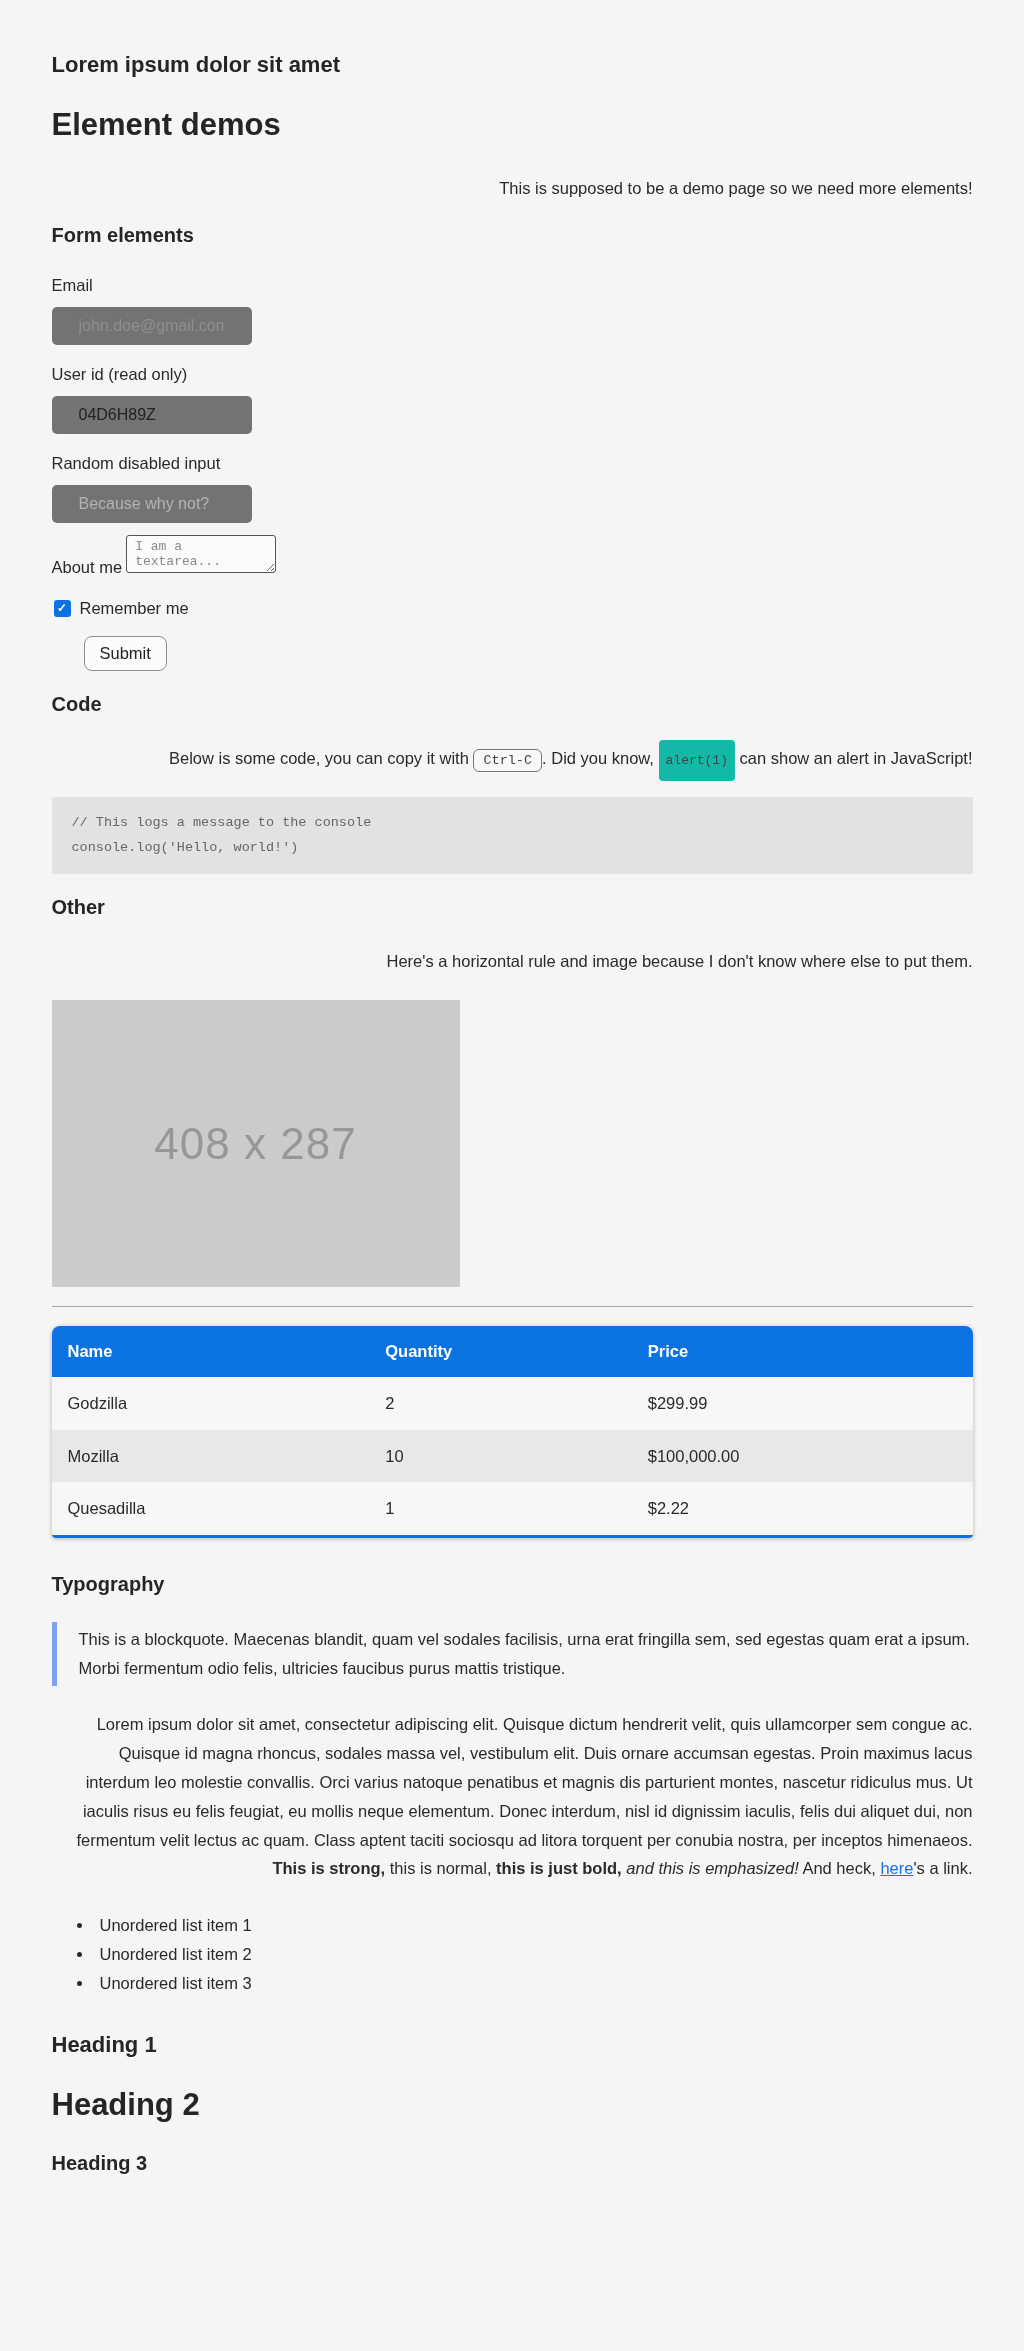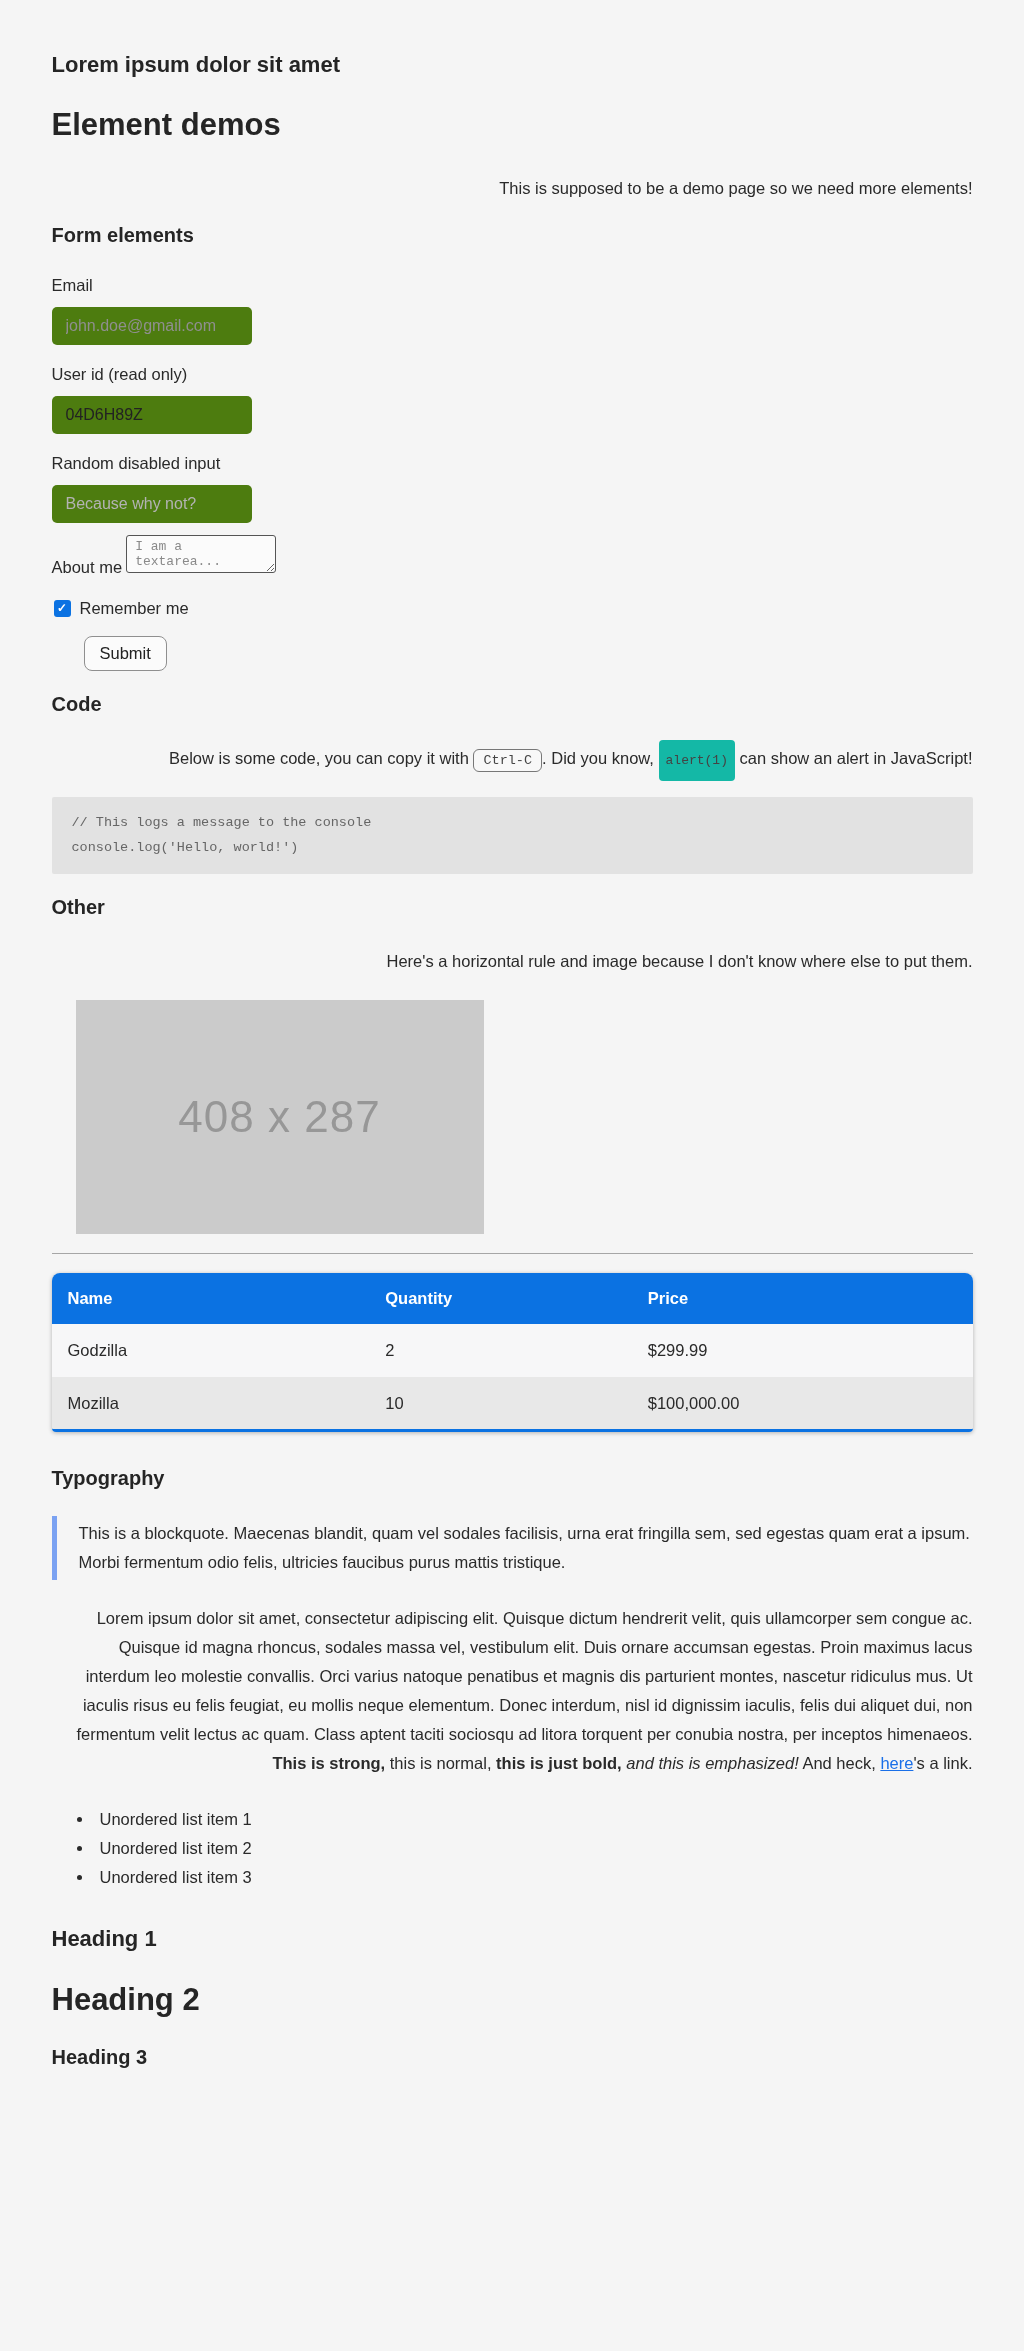--- a/index.html
+++ b/index.html
@@ -23,22 +23,22 @@
   .main-heading { margin-top: 28px; }
   .intro { margin: 30px 0 0; }
   .section-heading { margin-top: 21px; }
   p { margin: 28px 0 0; text-align: right; }
 
   
   .field-label { display: block; margin: 15px 0 7px; }
   .field-label:first-of-type { margin-top: 24px; }
   .text-input {
     display: block; width: 200px; height: 38px;
-    background: #4d7c0f; border: none; border-radius: 5px;
-    padding: 0 14px; font-family: "Liberation Sans", sans-serif;
+    background: #737373; border: none; border-radius: 5px;
+    padding: 0 27px; font-family: "Liberation Sans", sans-serif;
     font-size: 16px; color: #222;
   }
   .text-input::placeholder { color: #8f8f8f; opacity: 1; }
   .text-input:disabled::placeholder { color: #b3b3b3; }
   .about-row { margin-top: 12px; }
   .about-row textarea {
     width: 150px; height: 38px; vertical-align: baseline;
     background: #fbfbfb; border: 1px solid #555; border-radius: 3px;
     font-family: "Liberation Mono", monospace; font-size: 13px;
     padding: 3px 8px; color: #333; resize: both; margin-left: 4px;
@@ -70,22 +70,22 @@
   }
   pre.code-block {
     background: #e2e2e2; border-radius: 2px; margin: 24px 0 0;
     padding: 13px 20px; font-family: "Liberation Mono", monospace;
     font-size: 13.5px; line-height: 1.9; color: #666;
   }
   pre.code-block span { display: block; }
 
   
   .image-placeholder {
-    margin-top: 24px; width: 408px; height: 234px; background: #cbcbcb;
-    display: flex; align-items: center; justify-content: center; margin-left: 24px;
+    margin-top: 24px; width: 408px; height: 287px; background: #cbcbcb;
+    display: flex; align-items: center; justify-content: center;
   }
   .image-placeholder span { color: #979797; font-size: 44px; letter-spacing: 1px; }
   hr { border: none; border-top: 1px solid #a6a6a6; margin: 19px 0; }
 
   
   .table-wrap {
     margin-top: 15px; border-radius: 8px 8px 4px 4px; overflow: hidden;
     box-shadow: 0 1px 4px rgba(0,0,0,0.28);
     border-bottom: 3px solid #0b72e2;
   }
@@ -177,20 +177,25 @@
           <tr>
             <td>Godzilla</td>
             <td>2</td>
             <td>$299.99</td>
           </tr>
           <tr>
             <td>Mozilla</td>
             <td>10</td>
             <td>$100,000.00</td>
           </tr>
+          <tr>
+            <td>Quesadilla</td>
+            <td>1</td>
+            <td>$2.22</td>
+          </tr>
         </tbody>
     </table>
   </div>
 
   <h3 class="h3 section-heading" style="margin-top:34px">Typography</h3>
 
   <blockquote>This is a blockquote. Maecenas blandit, quam vel sodales facilisis, urna erat fringilla sem, sed egestas quam erat a ipsum. Morbi fermentum odio felis, ultricies faucibus purus mattis tristique.</blockquote>
 
   <p class="rich-paragraph"><span>Lorem ipsum dolor sit amet, consectetur adipiscing elit. Quisque dictum hendrerit velit, quis ullamcorper sem congue ac. Quisque id magna rhoncus, sodales massa vel, vestibulum elit. Duis ornare accumsan egestas. Proin maximus lacus interdum leo molestie convallis. Orci varius natoque penatibus et magnis dis parturient montes, nascetur ridiculus mus. Ut iaculis risus eu felis feugiat, eu mollis neque elementum. Donec interdum, nisl id dignissim iaculis, felis dui aliquet dui, non fermentum velit lectus ac quam. Class aptent taciti sociosqu ad litora torquent per conubia nostra, per inceptos himenaeos. </span><strong>This is strong,</strong><span> this is normal, </span><strong>this is just bold,</strong><span> </span><em><strong style="font-weight:400">and this is emphasized!</strong></em><span> And heck, </span><a href="#">here</a><span>'s a link.</span></p>
 

